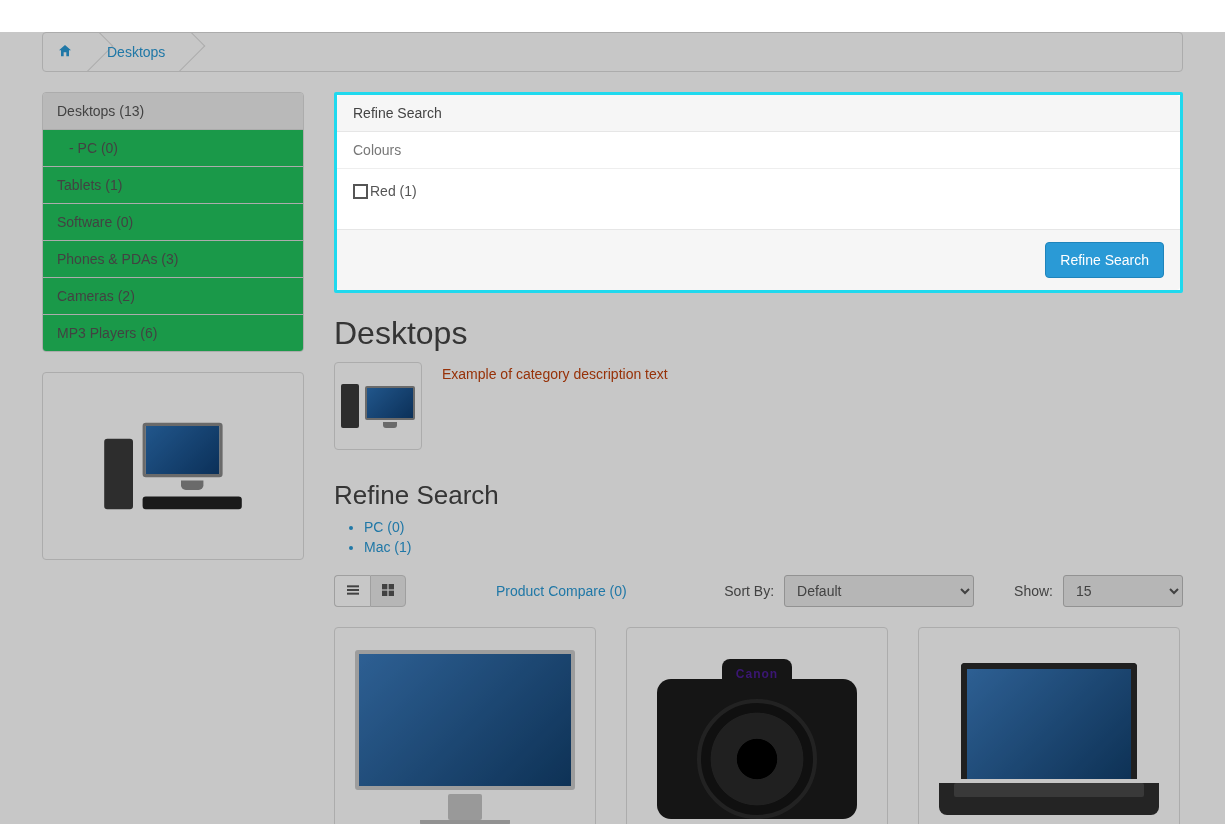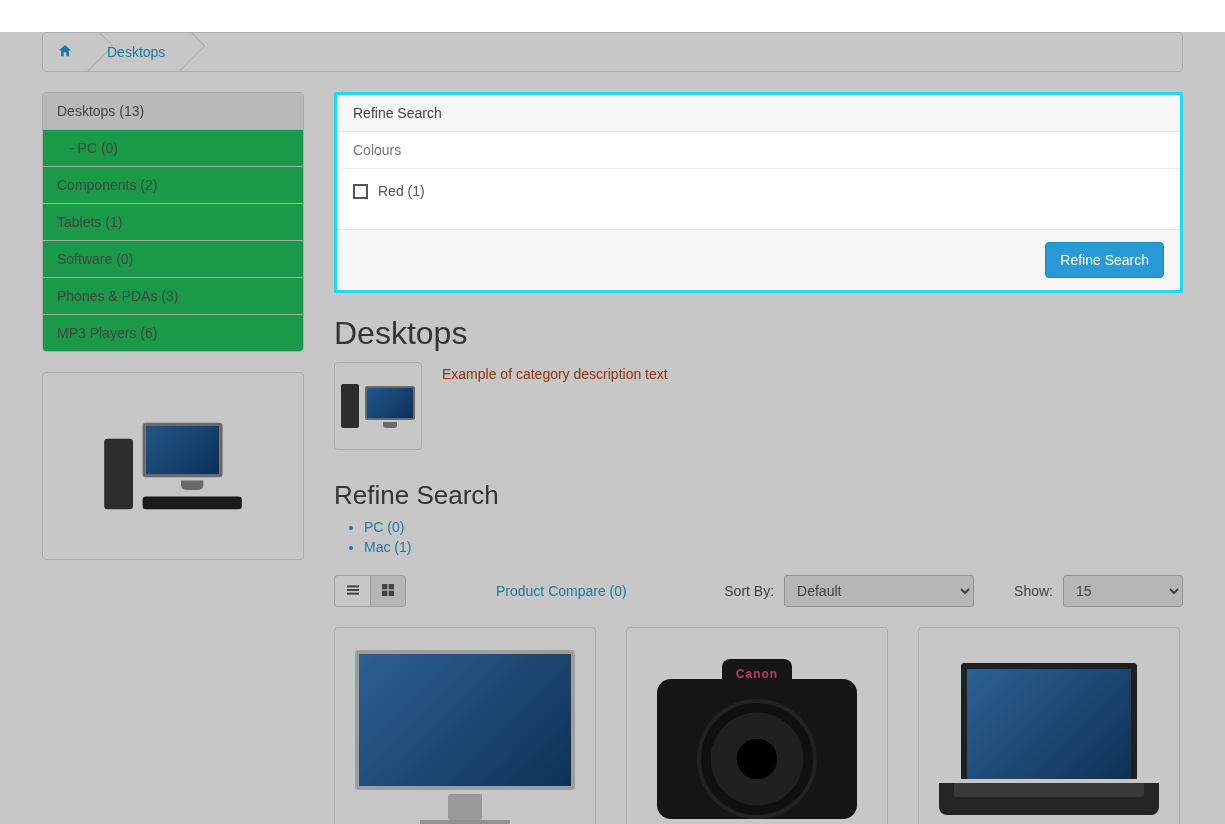--- a/index.html
+++ b/index.html
@@ -125,21 +125,21 @@
   }
   .panel-sub {
     padding: 10px 16px;
     border-bottom: 1px solid #eee;
     color: #777;
   }
   .panel-body {
     padding: 14px 16px 20px;
   }
   .chk-row {
-    display:flex; align-items:center; gap:10px;
+    display:flex; align-items:center; gap:2px;
     color:#555; margin-bottom:10px;
     cursor:pointer;
   }
   .chk {
     width:15px; height:15px; border:2px solid #555; display:inline-block;
   }
   .panel-foot {
     background:#f6f6f6;
     border-top:1px solid #e6e6e6;
     padding: 12px 16px;
@@ -253,21 +253,21 @@
     width:70px; height:30px; background:#1b1b1b; border-radius:8px 8px 0 0;
   }
   .camera .lens-outer {
     position:absolute; top:50px; left:50%; transform:translateX(-50%);
     width:120px; height:120px; border-radius:50%;
     background:radial-gradient(circle,#000 25%,#2a2a2a 26% 58%,#151515 59% 100%);
     border:4px solid #2c2c2c;
   }
   .camera .brand {
     position:absolute; top:18px; left:50%; transform:translateX(-50%);
-    color:#ec4899; font-size:12px; letter-spacing:1px; font-weight:600;
+    color:#4c1d95; font-size:12px; letter-spacing:1px; font-weight:600;
   }
 
   .laptop { width:220px; }
   .laptop .lid {
     width:176px; height:116px; margin:0 auto;
     background:linear-gradient(135deg,#3b7bbd,#12406e);
     border:6px solid #2a2a2a; border-bottom:none; border-radius:4px 4px 0 0;
   }
   .laptop .deck {
     width:220px; height:32px; background:#2f2f2f; border-radius:0 0 8px 8px;
@@ -297,24 +297,24 @@
       <span>Desktops</span>
     </div>
   </div>
 
   <div class="layout">
 
     <aside class="sidebar">
       <div class="cat-list">
         <div class="cat-item active"><span>Desktops (13)</span></div>
         <div class="cat-item sub"><span>   - PC (0)</span></div>
-        <div class="cat-item"><span>Components (2)</span></div>
         <div class="cat-item"><span>Tablets (1)</span></div>
         <div class="cat-item"><span>Software (0)</span></div>
         <div class="cat-item"><span>Phones &amp; PDAs (3)</span></div>
+        <div class="cat-item"><span>Cameras (2)</span></div>
         <div class="cat-item"><span>MP3 Players (6)</span></div>
       </div>
 
       <div class="promo-box">
         <div class="mini-desktop promo-desktop">
           <div class="mini-tower"></div>
           <div>
             <div class="mini-monitor">
                 <div class="screen"></div>
                 <div class="stand"></div>

